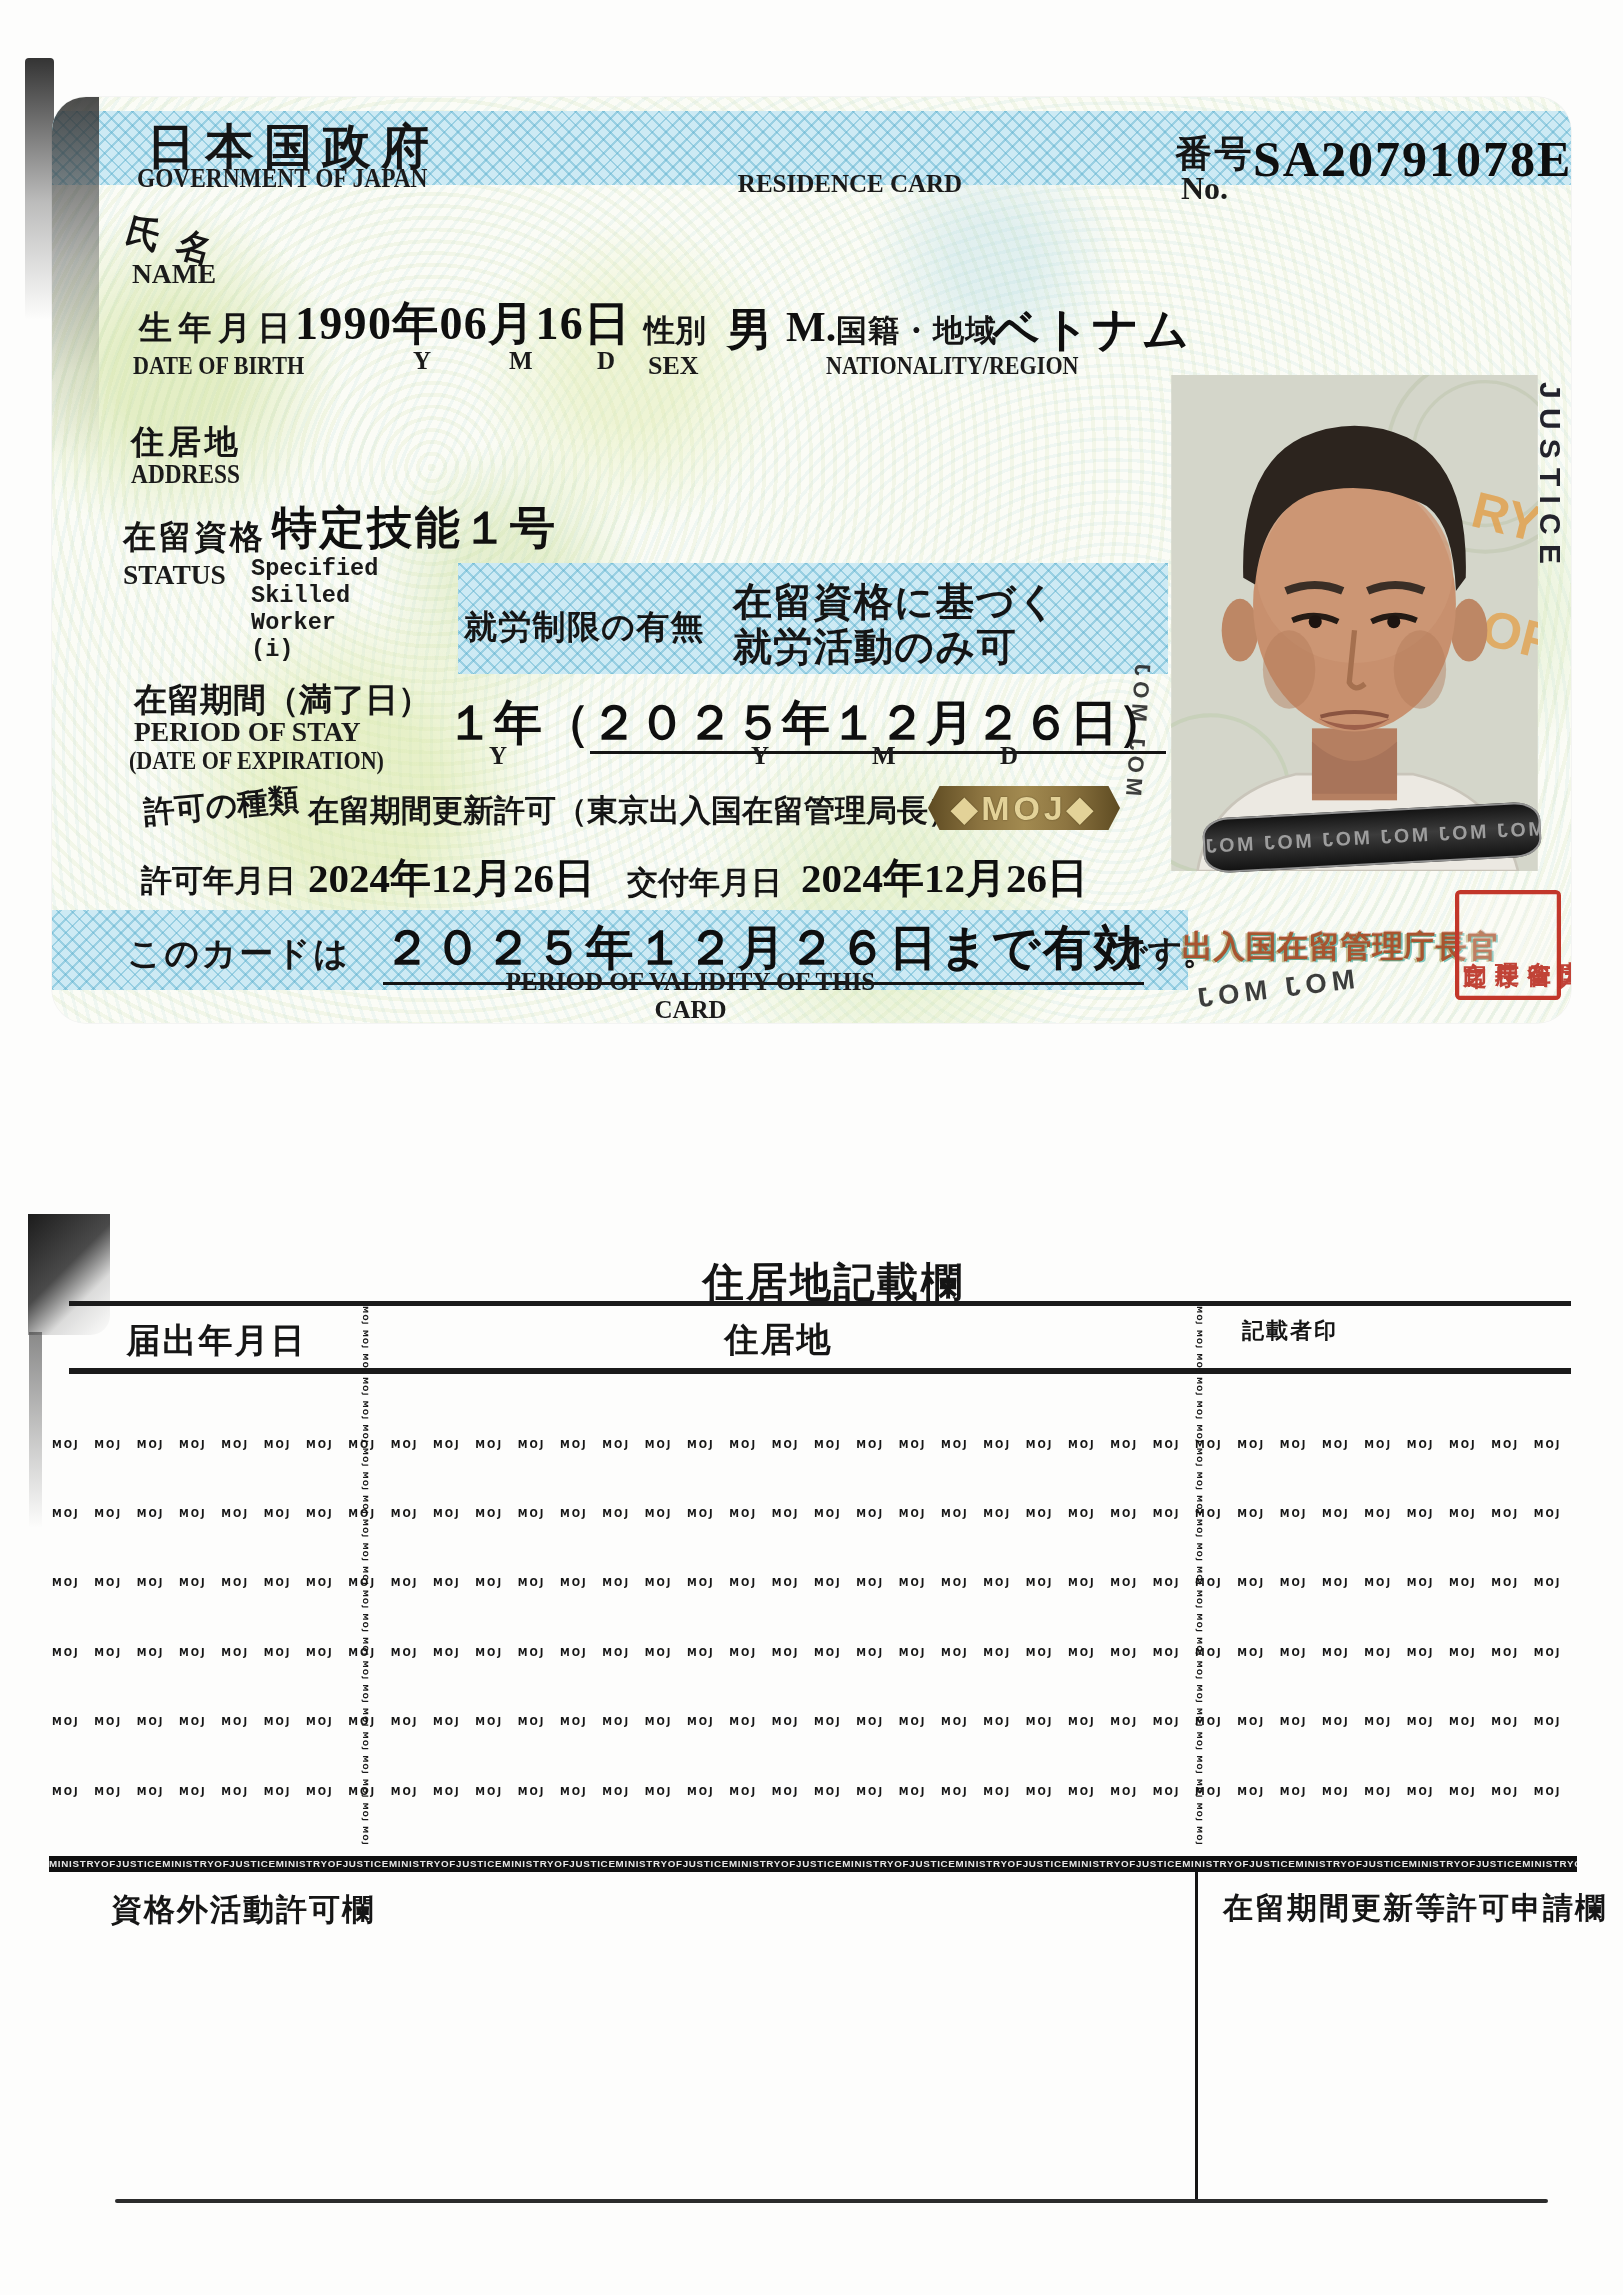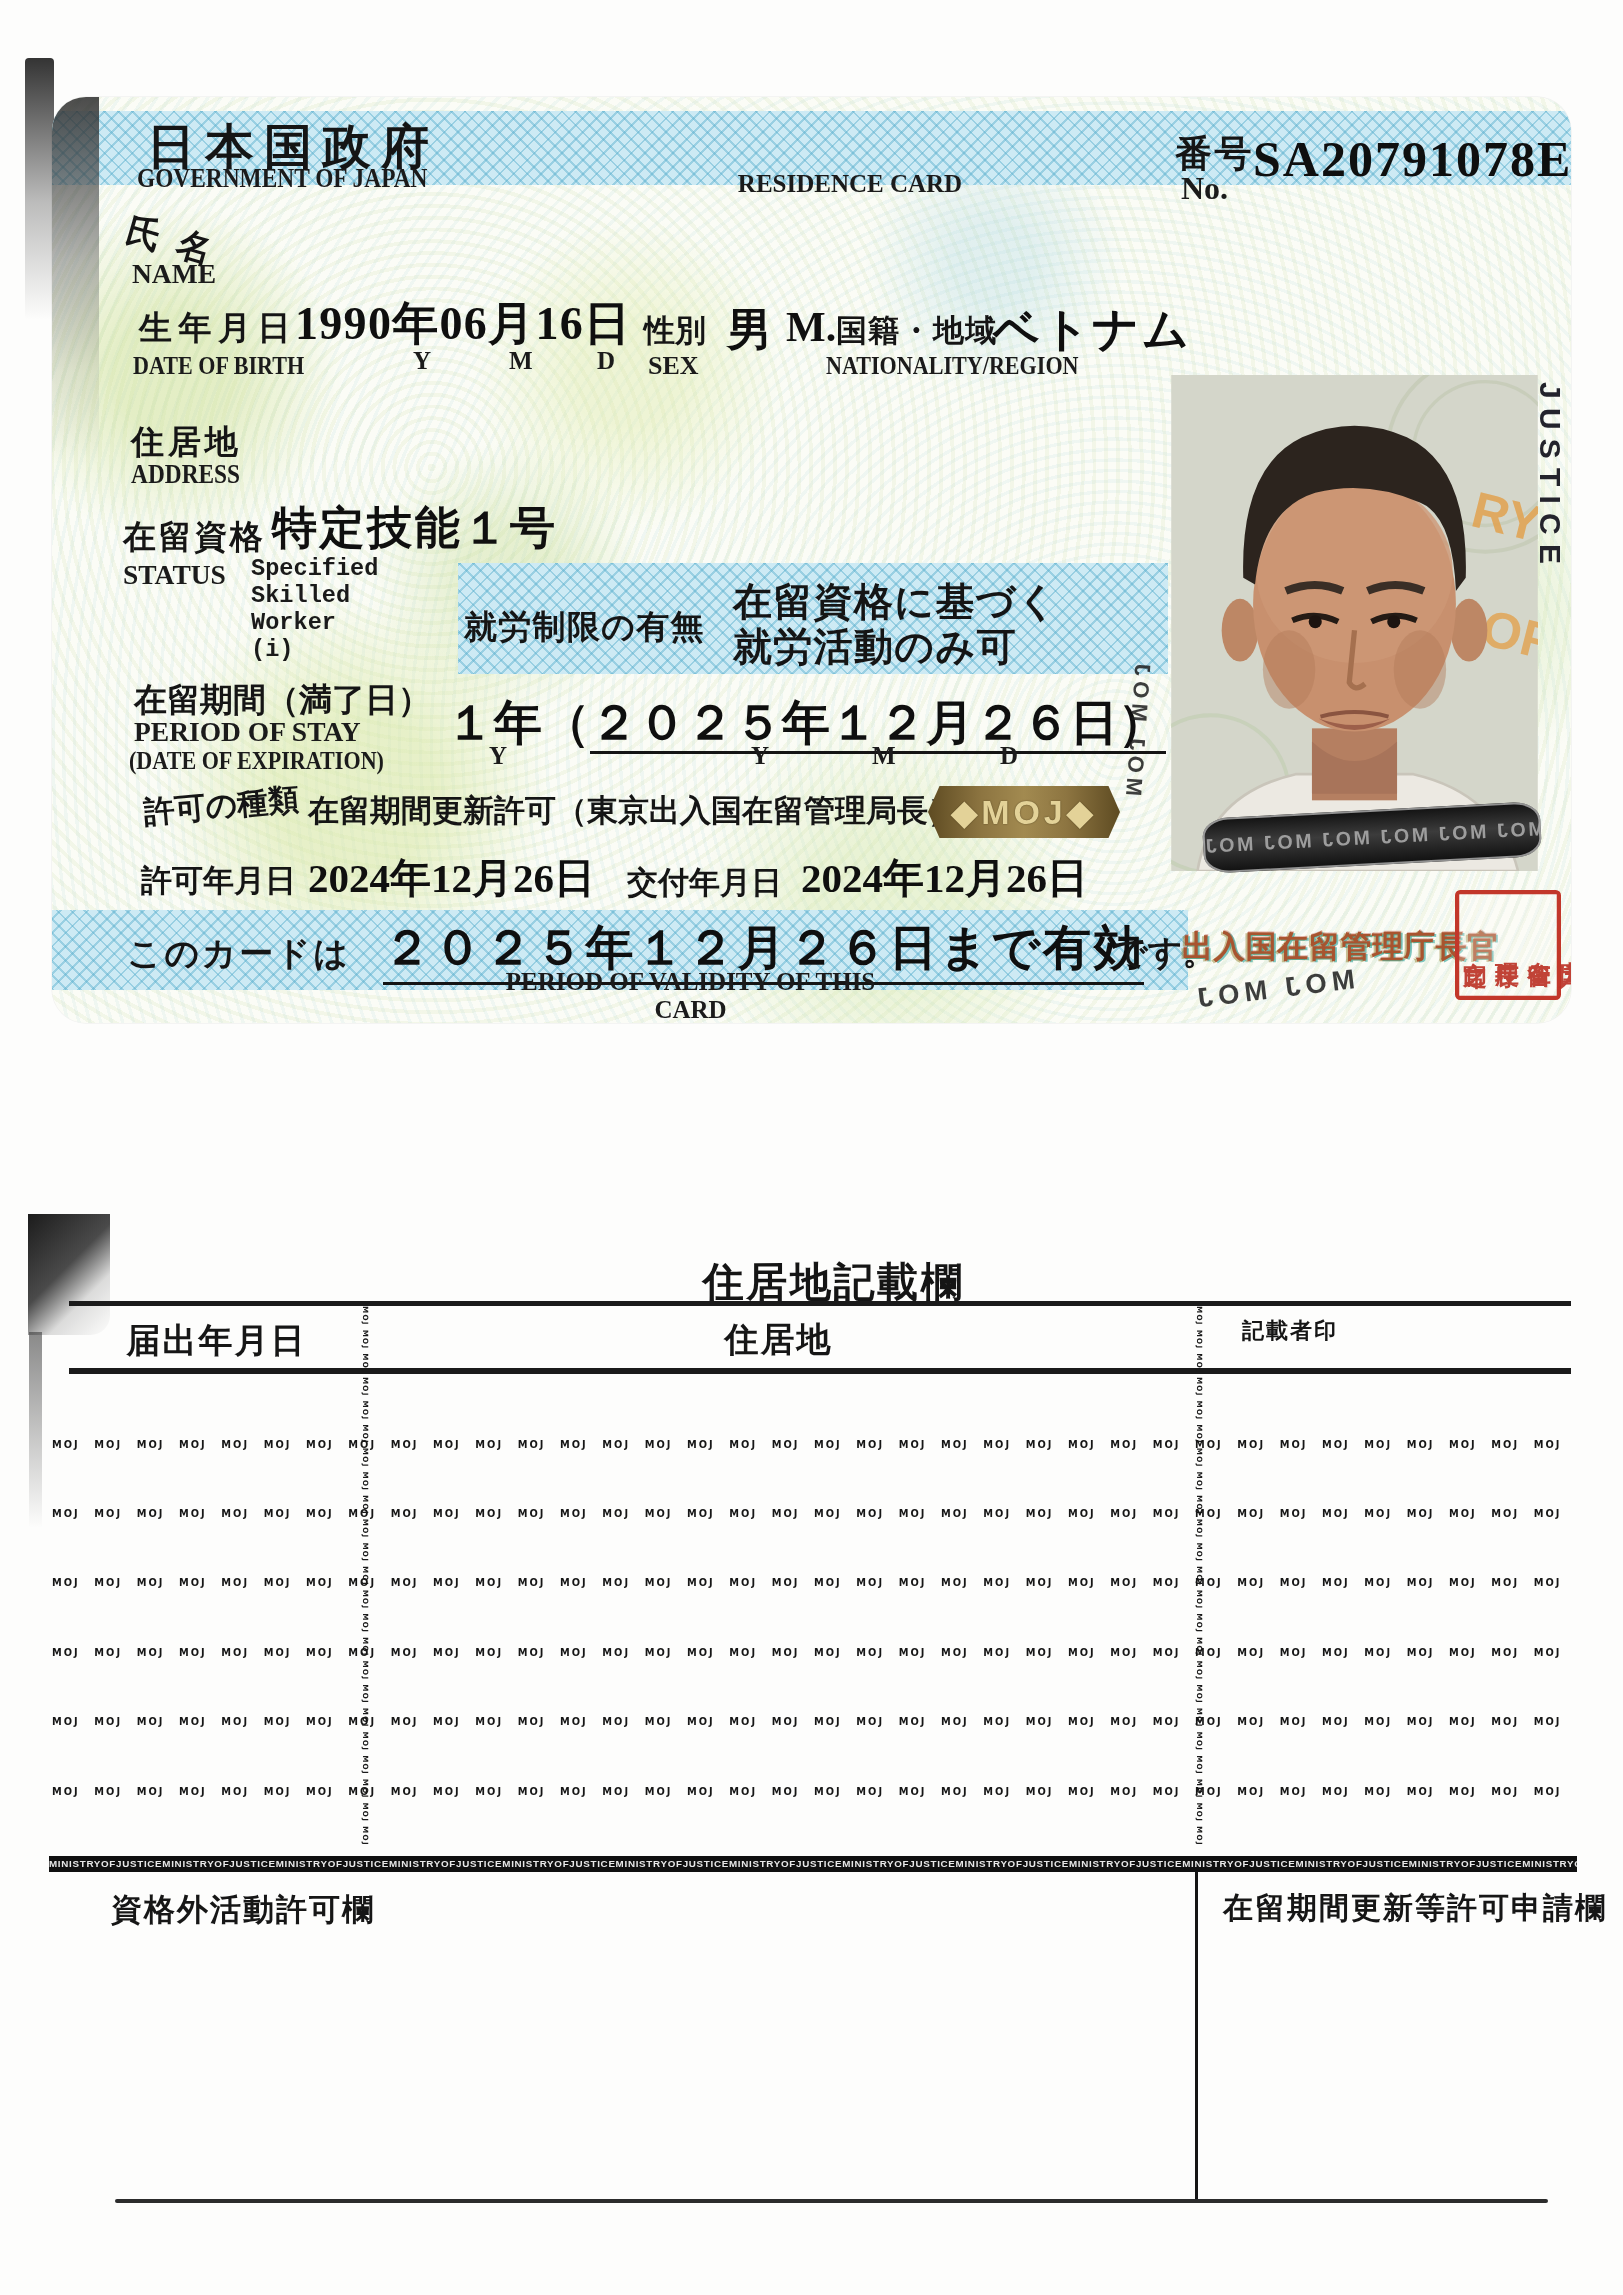--- a/index.html
+++ b/index.html
@@ -24,21 +24,21 @@
                      repeating-linear-gradient(-45deg, rgba(90,175,205,.45) 0 2px, rgba(90,175,205,0) 2px 9.8px);}
   #top-band{left:0;top:14.4px;width:1519px;height:74px;}
   #bottom-band{left:0;top:813px;width:1136px;height:80px;}
   #work-box{left:406px;top:466px;width:710px;height:111px;}
   #left-scan-bar{left:0;top:0;width:47px;height:367px;background:linear-gradient(to bottom, rgba(45,45,45,.85), rgba(95,95,95,.45) 45%, rgba(140,140,140,.18) 75%, rgba(160,160,160,0));}
   .jp{font-family:"Liberation Serif",serif;font-weight:bold;color:#151515;}
   .en{font-family:"Liberation Serif",serif;font-weight:bold;color:#1b1b1b;transform-origin:left top;}
   .val{font-family:"Liberation Serif",serif;font-weight:bold;color:#0f0f0f;}
   .cond{transform:scaleX(.85);}
   
-  #moj-gold{left:876px;top:689px;width:192px;height:52px;background:linear-gradient(90deg,#5e4b22,#8d7541 28%,#a28a50 50%,#8d7541 72%,#5e4b22);
+  #moj-gold{left:876px;top:689px;width:192px;height:44px;background:linear-gradient(90deg,#5e4b22,#8d7541 28%,#a28a50 50%,#8d7541 72%,#5e4b22);
     display:flex;align-items:center;justify-content:center;border-radius:3.9px;
     clip-path:polygon(0 50%,6% 0,94% 0,100% 50%,94% 100%,6% 100%);}
   #moj-gold .t{color:#e3d298;font:bold 34px "Liberation Sans",sans-serif;letter-spacing:3.9px;text-shadow:0 0 1.3px #3c2f10;}
   
   #red-stamp{left:1403px;top:793px;width:98px;height:102px;border:4.6px solid #c2372a;border-radius:5.2px;
     display:flex;flex-direction:row-reverse;justify-content:space-around;align-items:center;background:rgba(255,250,248,.25);
     box-shadow:0 0 0 0.7px rgba(194,55,42,.35) inset;}
   .stamp-col{writing-mode:vertical-rl;font:bold 23.6px "Liberation Serif",serif;color:#bc3427;letter-spacing:1.3px;opacity:.92;filter:blur(0.3px);}
   
   #photo{left:1119px;top:278px;width:367px;height:496px;overflow:hidden;}

